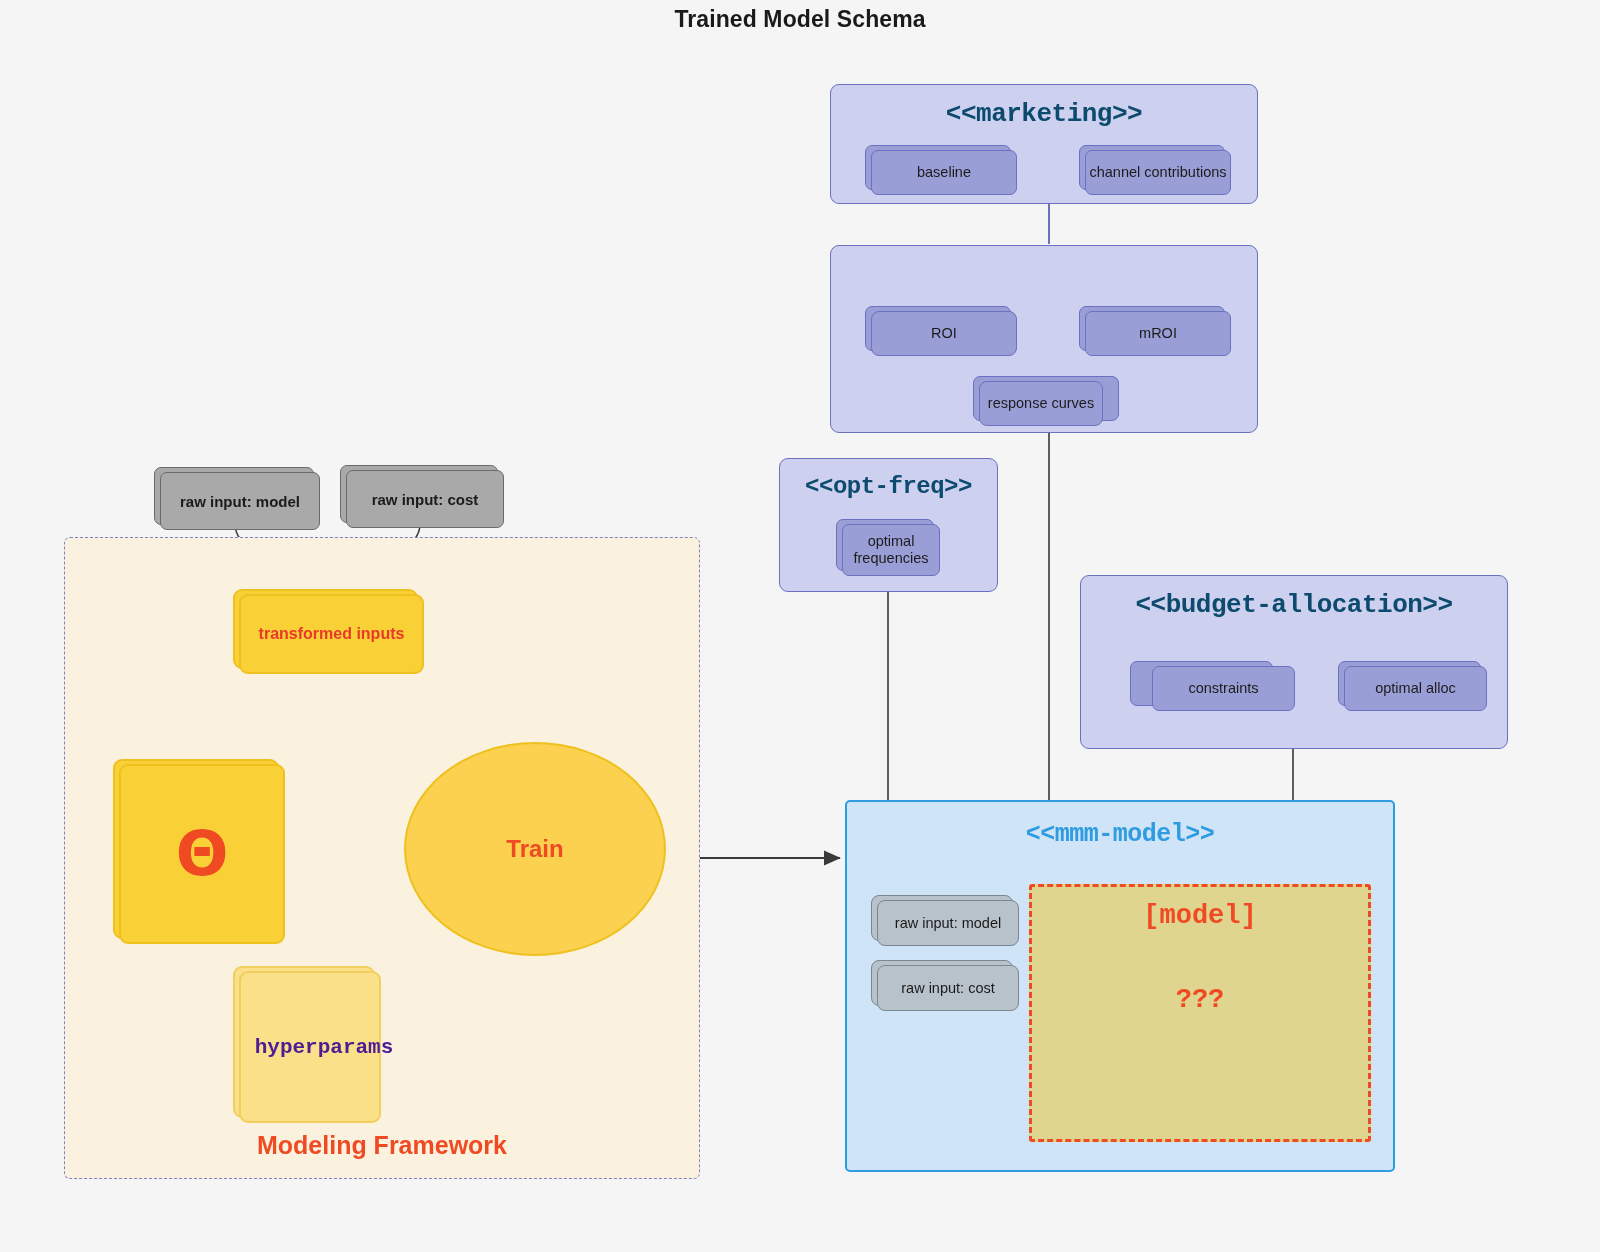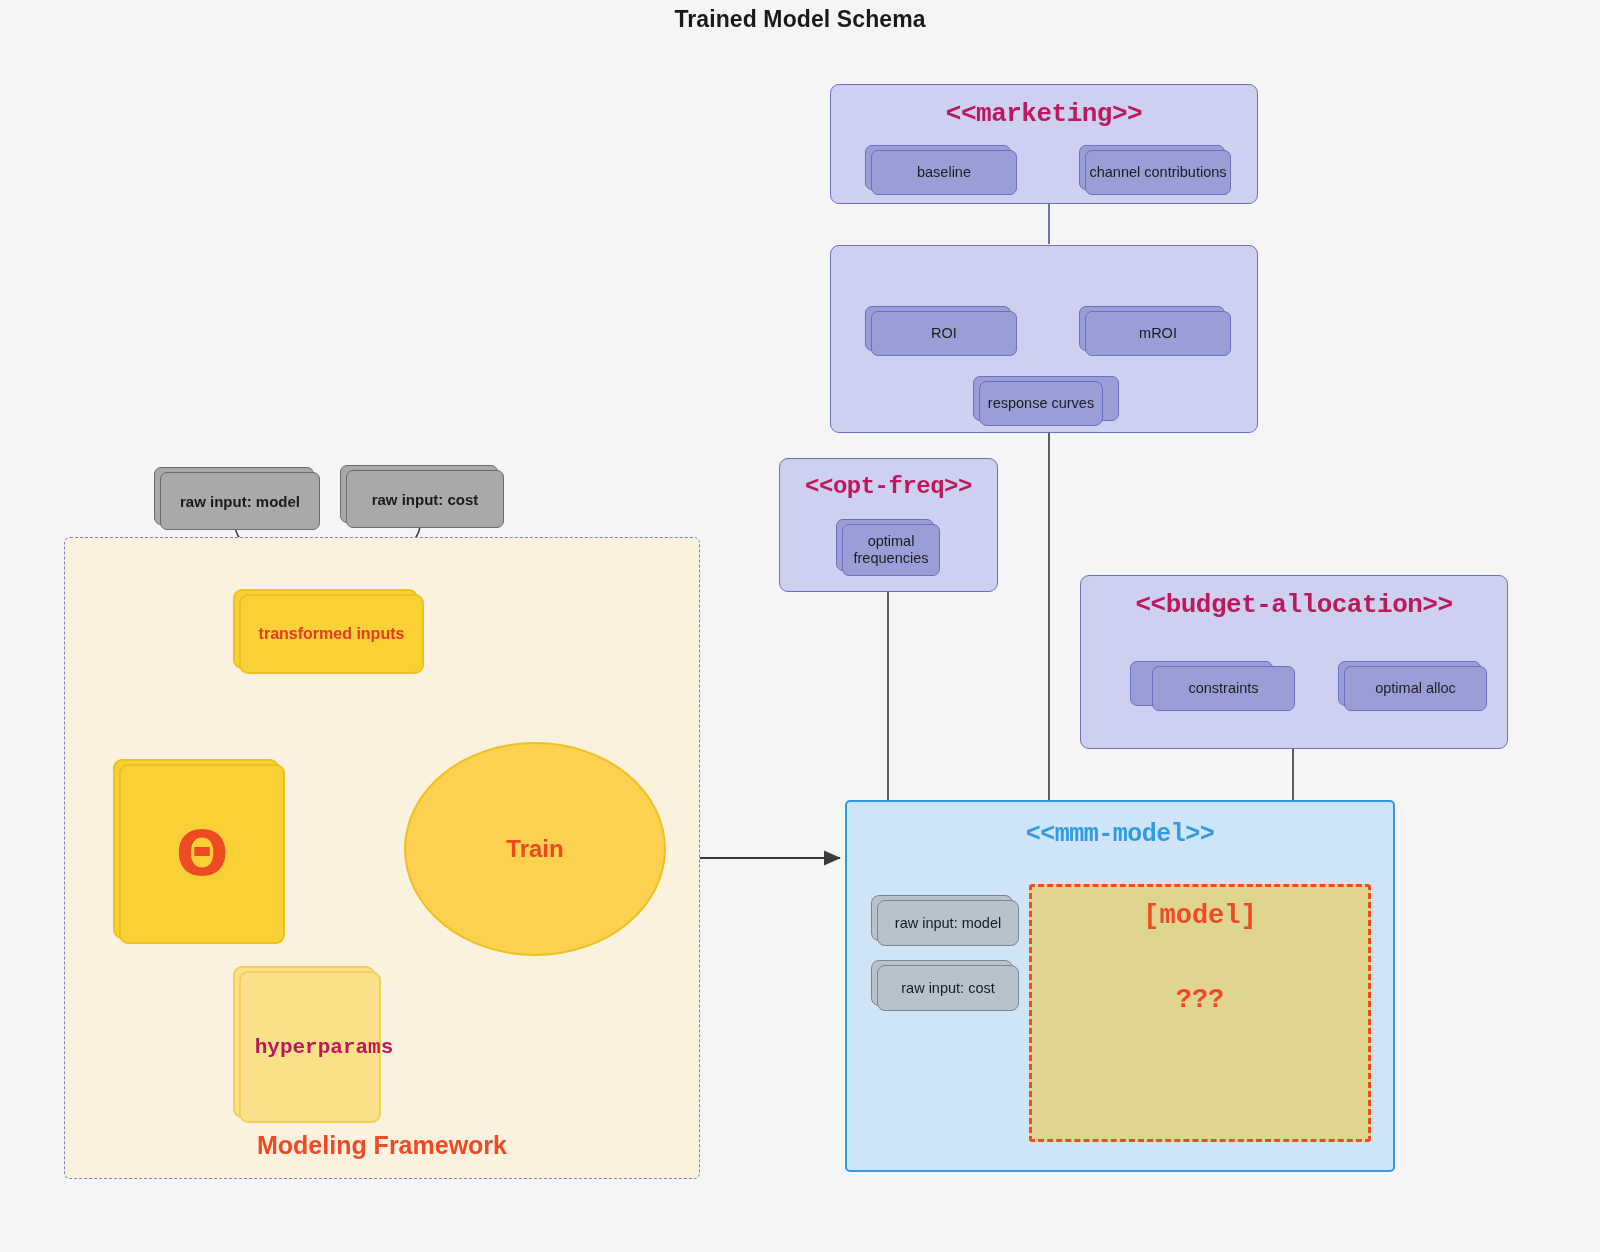--- a/index.html
+++ b/index.html
@@ -42,32 +42,32 @@
   .greysm .front{color:#1b1b1b;font-size:14.5px;font-weight:normal;}
 
   
   .purple .sheet{background:#9a9ed6;border:1.6px solid #6b70c0;border-radius:7px;}
   .purple .front{color:#1c1c1c;font-size:14.5px;line-height:1.15;}
 
   
   .yellowdeep .sheet{background:#f9d136;border:2px solid #eec11e;border-radius:9px;}
   .yellowdeep .front{color:#e8392a;font-size:16px;font-weight:bold;}
   .yellowlite .sheet{background:#fbe08a;border:2px solid #f2cf5c;border-radius:9px;}
-  .yellowlite .front{color:#be185d;font-size:21px;font-weight:bold;font-family:"Liberation Mono",monospace;padding-left:28px;}
+  .yellowlite .front{color:#4c1d95;font-size:21px;font-weight:bold;font-family:"Liberation Mono",monospace;padding-left:28px;}
 
   
   .pkg{
     position:absolute;box-sizing:border-box;
     background:#cdd0ee;border:1.8px solid #6b70c0;border-radius:9px;
   }
   .pkg .pkg-title{
     position:absolute;left:0;top:14px;width:100%;
     text-align:center;
     font-family:"Liberation Mono",monospace;
-    font-size:26px;font-weight:bold;color:#be185d;
+    font-size:26px;font-weight:bold;color:#0c4a6e;
     letter-spacing:-0.5px;
   }
   .pkg.small .pkg-title{font-size:24px;}
 
   
   .mmm{
     position:absolute;box-sizing:border-box;
     background:#cfe5f7;border:2.4px solid #2f9be0;border-radius:5px;
   }
   .mmm .pkg-title{
@@ -203,21 +203,21 @@
     </div>
     <div class="stack purple" style="left:254px;top:57px;width:146px;height:48px;">
       <div class="sheet s1" style="width:146px;height:45px;"></div>
       <div class="sheet front" style="width:146px;height:45px;">channel contributions</div>
     </div>
   </div>
 
   <div class="pkg" style="left:830px;top:245px;width:428px;height:188px;">
     <div class="stack purple" style="left:40px;top:57px;width:146px;height:45px;">
       <div class="sheet s1" style="width:146px;height:45px;"></div>
-      <div class="sheet front" style="width:146px;height:45px;">ROI</div>
+      <div class="sheet front" style="width:146px;height:45px;border-radius:8px;">ROI</div>
     </div>
     <div class="stack purple" style="left:254px;top:57px;width:146px;height:45px;">
       <div class="sheet s1" style="width:146px;height:45px;"></div>
       <div class="sheet front" style="width:146px;height:45px;">mROI</div>
     </div>
     <div class="stack purple" style="left:148px;top:127px;width:146px;height:45px;">
       <div class="sheet s1" style="width:146px;height:45px;"></div>
       <div class="sheet front" style="width:124px;height:45px;border-radius:8px;">response curves</div>
     </div>
   </div>

